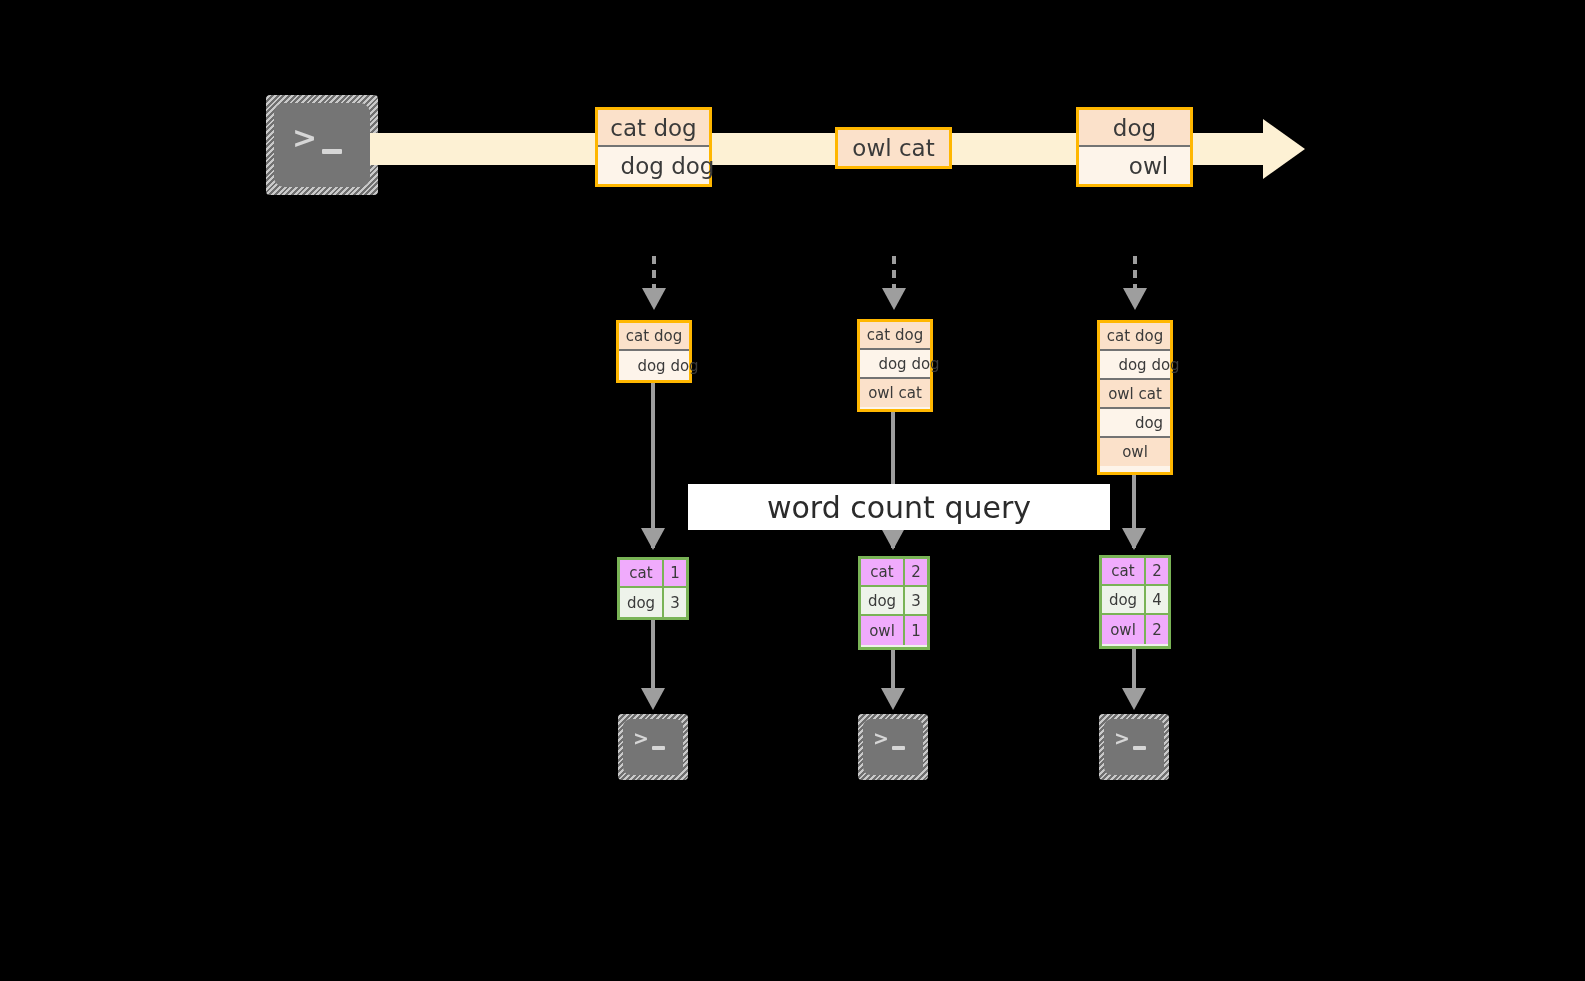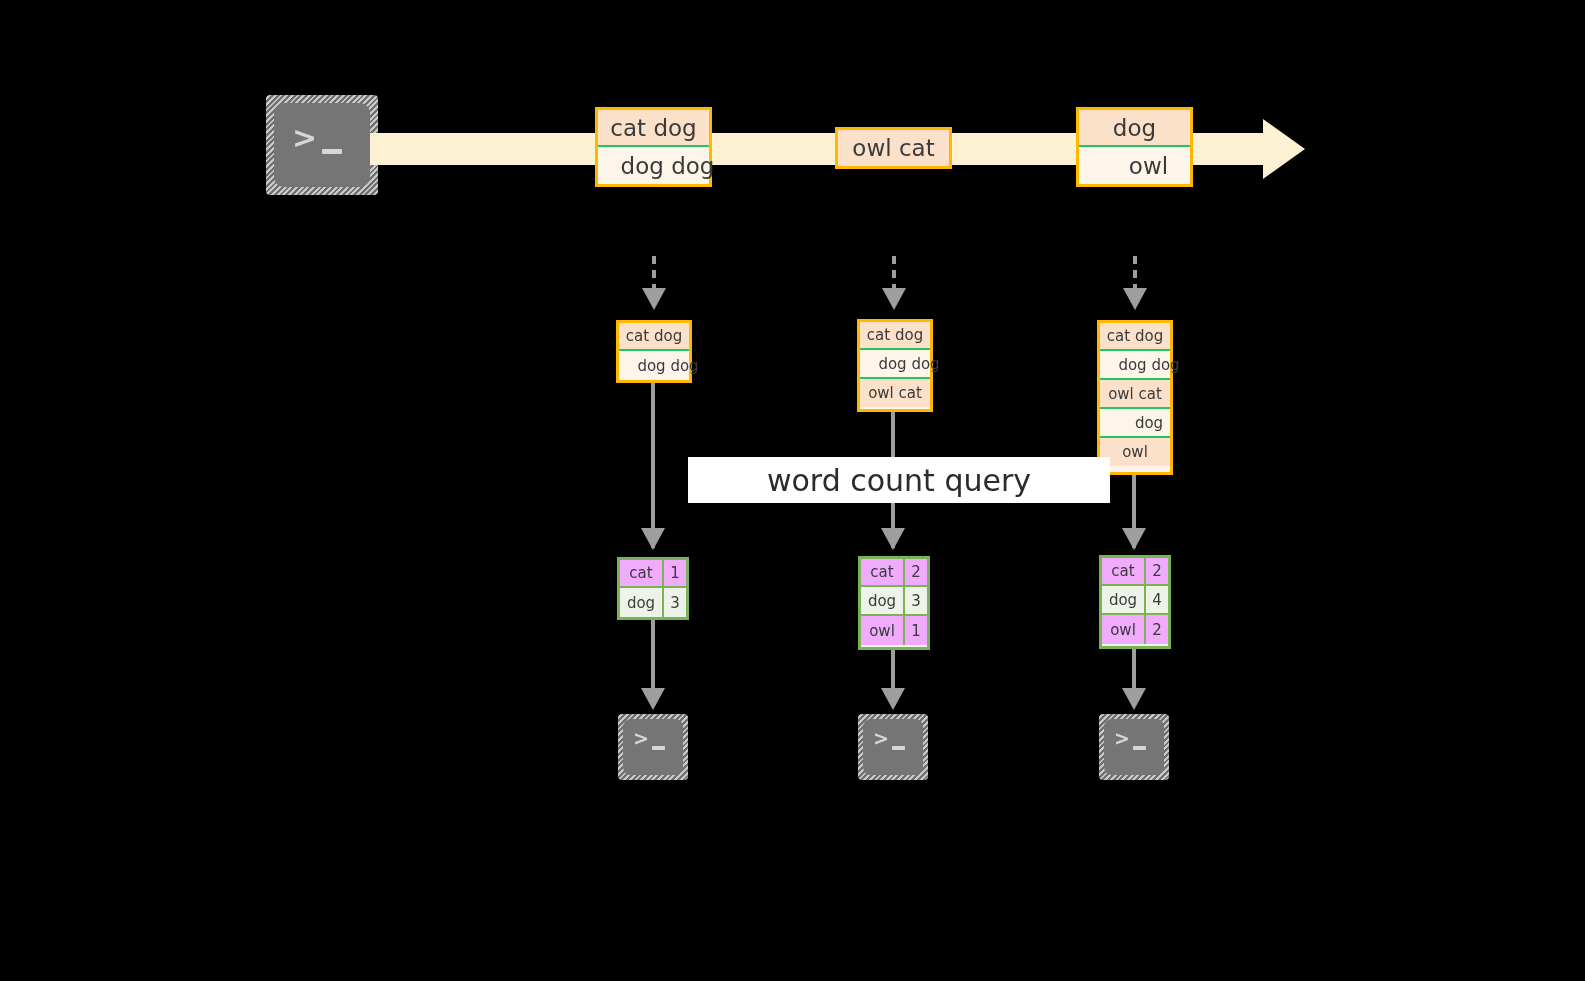--- a/index.html
+++ b/index.html
@@ -71,21 +71,21 @@
     background: #fdf4ea;
     z-index: 5;
   }
   .otable .orow {
     box-sizing: border-box;
     display: flex;
     align-items: center;
     justify-content: center;
     color: #3a3a3a;
     white-space: nowrap;
-    border-bottom: 2px solid #22c55e;
+    border-bottom: 2px solid #737373;
   }
   .otable .orow:last-child { border-bottom: none; }
   .orow.peach { background: #fbe1ca; }
   .orow.cream { background: #fdf4ea; padding-left: 28px; }
 
   
   .gtable {
     position: absolute;
     box-sizing: border-box;
     border: 3px solid #79b356;
@@ -199,21 +199,21 @@
 
   <div class="gline" style="left:651px; top:383px; height:165px;"></div>
   <div class="ghead" style="left:641px; top:528px;"></div>
 
   <div class="gline" style="left:891px; top:412px; height:136px;"></div>
   <div class="ghead" style="left:881px; top:528px;"></div>
 
   <div class="gline" style="left:1132px; top:475px; height:73px;"></div>
   <div class="ghead" style="left:1122px; top:528px;"></div>
 
-  <div class="query-label" style="left:688px; top:457px; width:422px; height:46px; font-size:30px;">word count query</div>
+  <div class="query-label" style="left:688px; top:484px; width:422px; height:46px; font-size:30px;">word count query</div>
 
   <div class="gtable" style="left:617px; top:557px; width:72px; height:63px;">
     <div class="grow dark" style="height:28px;">
       <div class="gkey" style="width:44px; font-size:15px;">cat</div>
       <div class="gval" style="width:22px; font-size:15px;">1</div>
     </div>
     <div class="grow light" style="height:29px;">
       <div class="gkey" style="width:44px; font-size:15px;">dog</div>
       <div class="gval" style="width:22px; font-size:15px;">3</div>
     </div>

